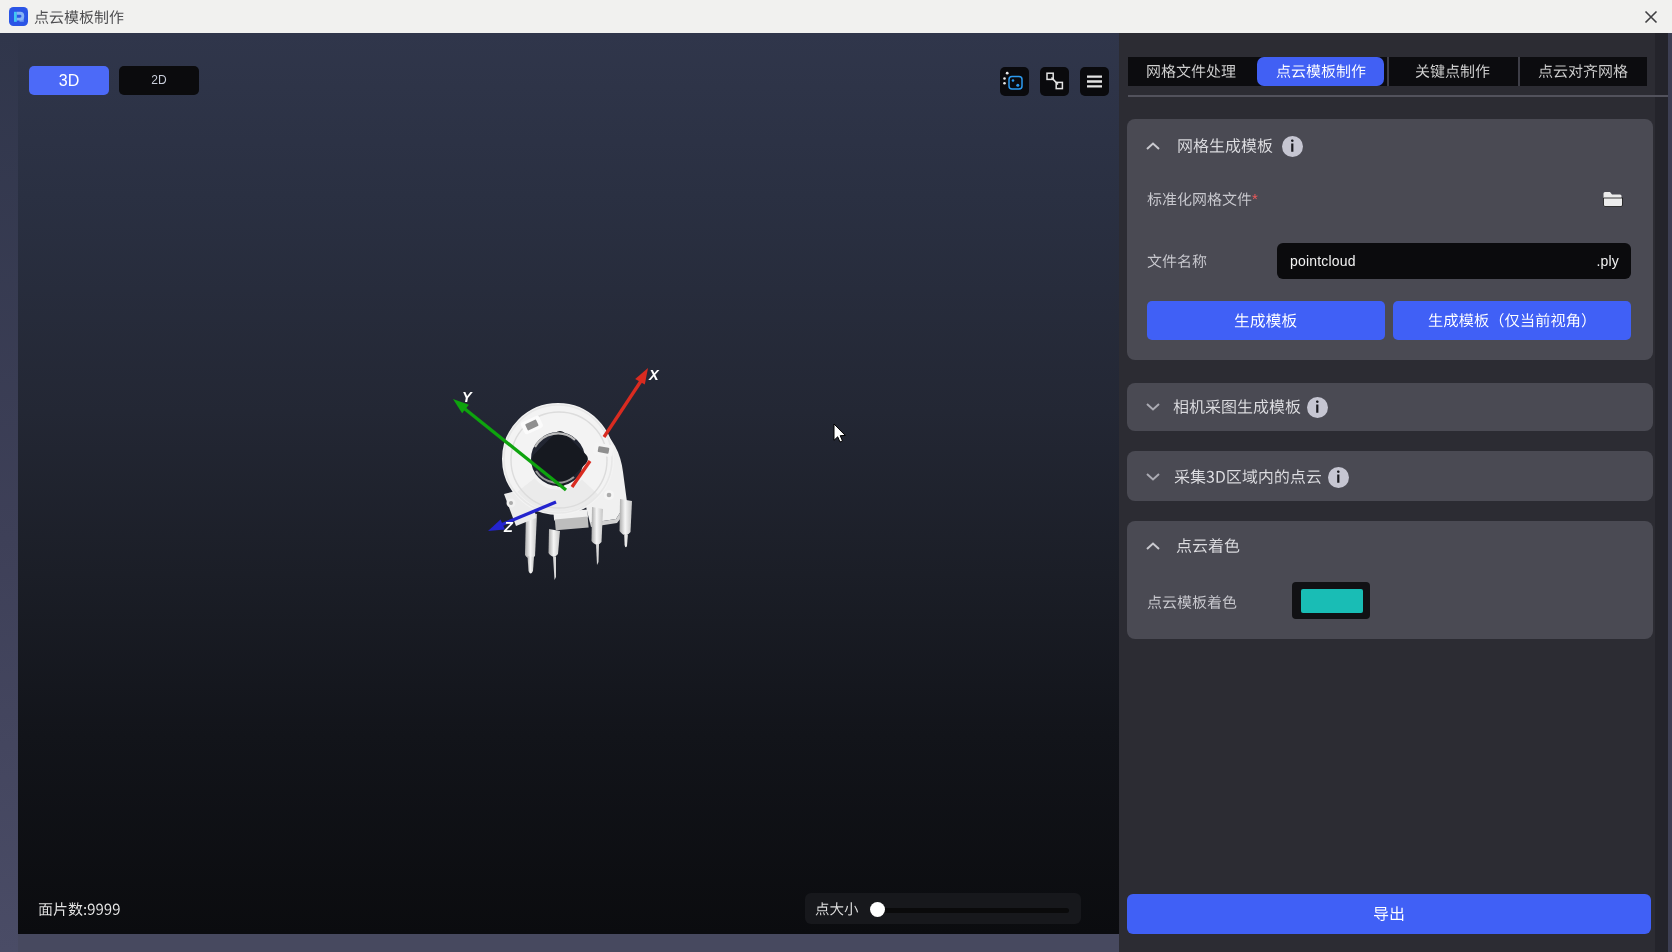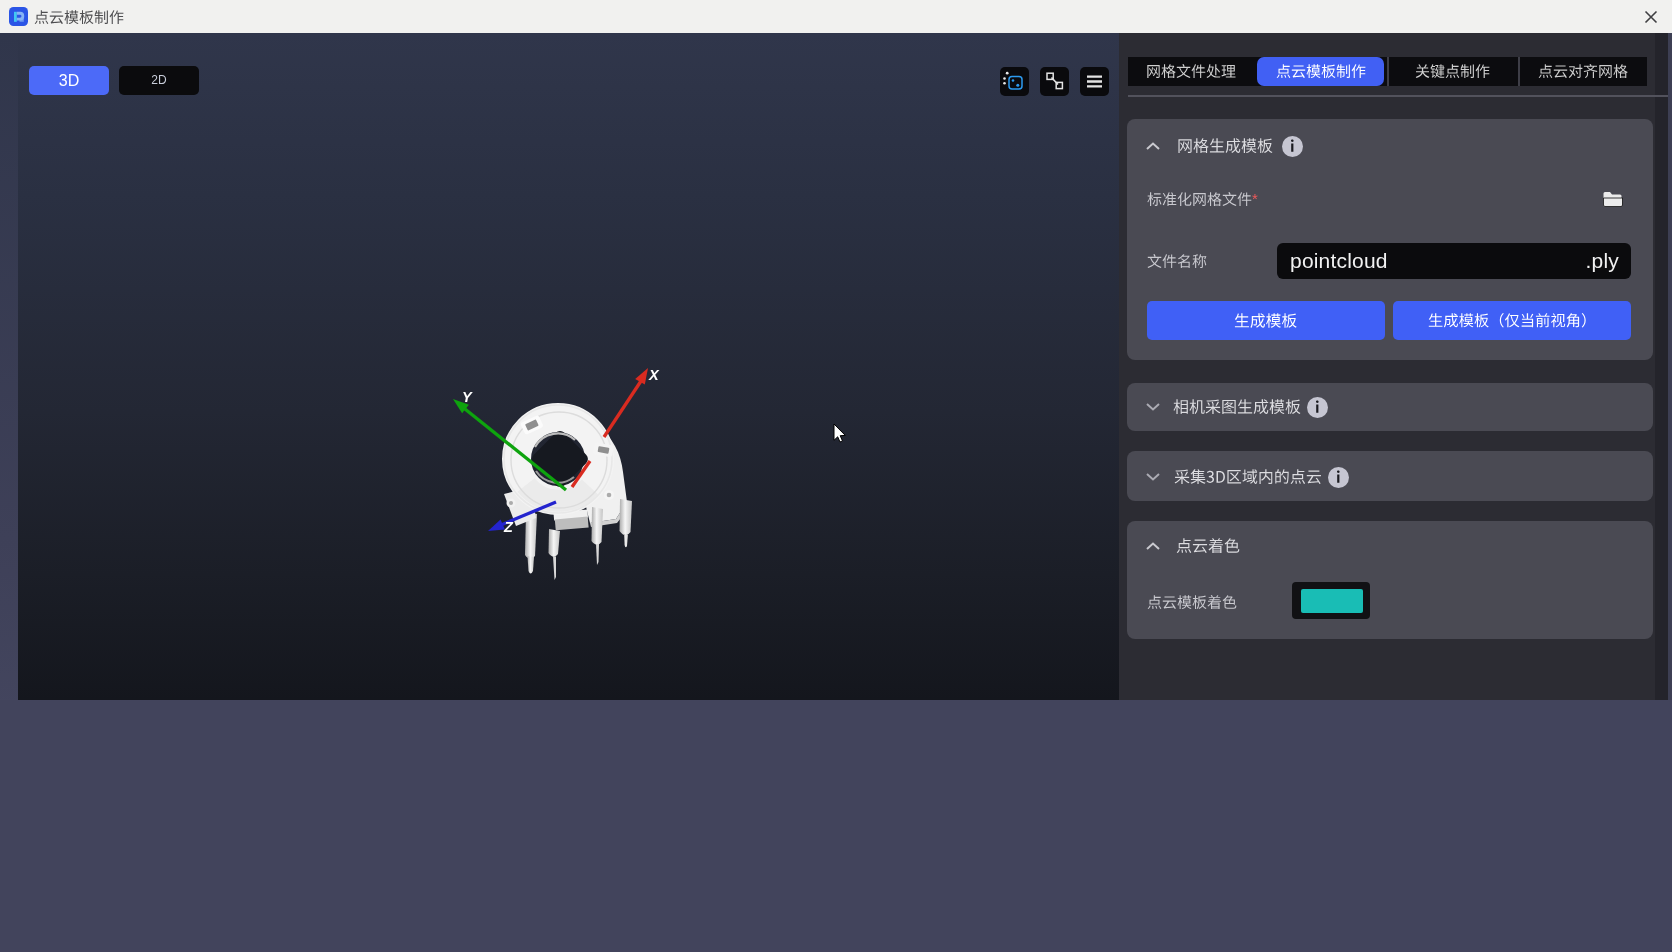--- a/index.html
+++ b/index.html
@@ -1,15 +1,15 @@
 <!DOCTYPE html>
 <html><head><meta charset="utf-8">
 <style>
 html,body{margin:0;padding:0;background:#42445C;}
-#app{position:relative;width:1672px;height:700px;overflow:hidden;
+#app{position:relative;width:1672px;height:952px;overflow:hidden;
   font-family:"Liberation Sans",sans-serif;}
 .abs{position:absolute;}
 </style></head><body>
 <div id="app">
 
 <div class="abs" style="left:0;top:0;width:1672px;height:33px;background:#F1F1EF;"></div>
 <svg class="abs" style="left:9px;top:7px" width="19" height="19" viewBox="0 0 19 19">
 <rect x="0" y="0" width="19" height="19" rx="4.5" fill="#2B55E6"></rect>
 <rect x="5" y="4.8" width="2.8" height="10" fill="#41C9F2"></rect>
 <path d="M7.8 4.8 h3.4 a4 4 0 0 1 4 4 v0.6 a4 4 0 0 1-4 4 h-3.4 v-2.7 h3.2 a1.45 1.45 0 0 0 1.45-1.45 a1.45 1.45 0 0 0-1.45-1.45 h-3.2 Z" fill="#86B4F5"></path>
@@ -153,21 +153,21 @@
     </svg>
 <div class="abs" style="left:1252px;top:190px;color:#F05A5A;font-size:15px;">*</div>
 <svg class="abs" style="left:1602px;top:191px" width="22" height="17" viewBox="0 0 22 17">
 <path d="M1.5 2.5 a1.5 1.5 0 0 1 1.5-1.5 h5 l2 2.5 h8 a1.5 1.5 0 0 1 1.5 1.5 v9 a1.5 1.5 0 0 1-1.5 1.5 h-15 a1.5 1.5 0 0 1-1.5-1.5 Z" fill="#ECECEC"></path>
 <path d="M1.5 7 h19 v7 a1.5 1.5 0 0 1-1.5 1.5 h-16 a1.5 1.5 0 0 1-1.5-1.5 Z" fill="#ECECEC" stroke="#0B0B0D" stroke-width="0.8"></path>
 </svg>
 <svg style="position:absolute;left:1147.0px;top:252.5px;overflow:visible" width="60.0" height="18.0" viewBox="0 -13.80 60.0 18.00">
       <path d="M6.3 -12.3C6.8 -11.6 7.3 -10.6 7.5 -10.0L8.7 -10.4C8.5 -11.0 8.0 -12.0 7.5 -12.7ZM0.8 -10.0V-8.8H3.1C4.0 -6.6 5.2 -4.6 6.7 -3.0C5.1 -1.6 3.0 -0.6 0.5 0.1C0.8 0.4 1.1 0.9 1.2 1.2C3.8 0.4 5.8 -0.7 7.5 -2.2C9.2 -0.7 11.3 0.4 13.7 1.1C13.9 0.8 14.2 0.3 14.5 0.1C12.1 -0.5 10.1 -1.6 8.4 -3.0C9.9 -4.6 11.1 -6.5 11.9 -8.8H14.3V-10.0ZM7.6 -3.8C6.1 -5.2 5.0 -6.9 4.3 -8.8H10.7C9.9 -6.8 8.9 -5.2 7.6 -3.8Z M19.8 -5.1V-4.0H24.1V1.2H25.2V-4.0H29.3V-5.1H25.2V-8.4H28.6V-9.5H25.2V-12.4H24.1V-9.5H22.1C22.2 -10.2 22.4 -10.9 22.6 -11.6L21.5 -11.8C21.1 -9.9 20.5 -7.9 19.6 -6.7C19.9 -6.6 20.4 -6.3 20.6 -6.1C21.0 -6.8 21.4 -7.6 21.7 -8.4H24.1V-5.1ZM19.0 -12.5C18.2 -10.3 16.9 -8.0 15.5 -6.6C15.7 -6.3 16.0 -5.7 16.1 -5.4C16.6 -6.0 17.1 -6.6 17.5 -7.2V1.2H18.6V-9.0C19.2 -10.0 19.7 -11.1 20.1 -12.2Z M33.9 -7.9C34.7 -7.4 35.6 -6.7 36.3 -6.1C34.5 -5.2 32.6 -4.5 30.7 -4.1C30.9 -3.8 31.2 -3.4 31.3 -3.1C32.1 -3.3 33.0 -3.5 33.8 -3.8V1.2H34.9V0.4H41.6V1.2H42.7V-5.1H36.8C39.3 -6.4 41.4 -8.3 42.7 -10.7L41.9 -11.2L41.7 -11.1H36.4C36.8 -11.5 37.1 -12.0 37.4 -12.4L36.1 -12.6C35.2 -11.2 33.5 -9.5 31.0 -8.4C31.3 -8.2 31.7 -7.8 31.8 -7.5C33.3 -8.2 34.4 -9.1 35.4 -10.1H41.0C40.1 -8.7 38.8 -7.6 37.3 -6.7C36.6 -7.3 35.6 -8.0 34.8 -8.6ZM41.6 -0.6H34.9V-4.1H41.6Z M52.7 -6.8C52.3 -4.9 51.7 -3.0 50.9 -1.8C51.1 -1.7 51.6 -1.4 51.8 -1.2C52.6 -2.5 53.3 -4.5 53.7 -6.6ZM56.7 -6.6C57.4 -5.0 58.0 -2.8 58.2 -1.4L59.3 -1.7C59.0 -3.1 58.4 -5.2 57.7 -6.9ZM53.0 -12.6C52.6 -10.7 52.0 -8.7 51.1 -7.4V-8.3H49.2V-11.0C49.9 -11.1 50.6 -11.4 51.1 -11.6L50.5 -12.5C49.4 -12.0 47.5 -11.5 45.9 -11.3C46.1 -11.0 46.2 -10.7 46.3 -10.4C46.9 -10.5 47.5 -10.6 48.1 -10.7V-8.3H45.8V-7.2H48.0C47.4 -5.5 46.4 -3.6 45.5 -2.5C45.7 -2.2 45.9 -1.8 46.0 -1.5C46.8 -2.5 47.5 -3.9 48.1 -5.4V1.2H49.2V-5.5C49.7 -4.9 50.2 -4.0 50.5 -3.6L51.1 -4.5C50.9 -4.9 49.6 -6.2 49.2 -6.7V-7.2H51.0L50.9 -7.2C51.2 -7.0 51.7 -6.7 51.9 -6.6C52.4 -7.4 52.9 -8.4 53.3 -9.6H54.8V-0.2C54.8 0.0 54.7 0.1 54.5 0.1C54.3 0.1 53.7 0.1 53.0 0.1C53.1 0.4 53.3 0.8 53.4 1.1C54.3 1.1 55.0 1.1 55.4 0.9C55.8 0.8 55.9 0.4 55.9 -0.2V-9.6H57.9C57.7 -9.0 57.4 -8.4 57.1 -7.9L58.2 -7.6C58.6 -8.5 59.0 -9.5 59.4 -10.5L58.6 -10.7L58.5 -10.6H53.6C53.8 -11.2 53.9 -11.8 54.1 -12.4Z" fill="#C9C9CF"></path>
     </svg>
 <div class="abs" style="left:1277px;top:243px;width:354px;height:36px;background:#0B0B0D;border-radius:6px;
-color:#F2F2F2;font-size:21px;letter-spacing:0.2px;line-height:36px;padding-left:13px;box-sizing:border-box;">pointcloud<span style="float:right;padding-right:12px;">.ply</span></div>
+color:#F2F2F2;font-size:14px;letter-spacing:0.2px;line-height:36px;padding-left:13px;box-sizing:border-box;">pointcloud<span style="float:right;padding-right:12px;">.ply</span></div>
 <div class="abs" style="left:1147px;top:301px;width:238px;height:39px;background:#4060F6;border-radius:5px;"></div>
 <svg style="position:absolute;left:1234.4px;top:311.6px;overflow:visible" width="63.2" height="19.0" viewBox="0 -14.54 63.2 18.96">
       <path d="M3.8 -13.0C3.2 -10.8 2.1 -8.6 0.9 -7.2C1.2 -7.0 1.7 -6.7 1.9 -6.4C2.5 -7.2 3.1 -8.1 3.6 -9.1H7.3V-5.6H2.6V-4.4H7.3V-0.4H0.9V0.8H15.0V-0.4H8.5V-4.4H13.7V-5.6H8.5V-9.1H14.2V-10.2H8.5V-13.3H7.3V-10.2H4.1C4.4 -11.0 4.7 -11.9 5.0 -12.8Z M24.4 -13.3C24.4 -12.4 24.4 -11.5 24.5 -10.6H17.8V-6.1C17.8 -4.1 17.7 -1.4 16.4 0.6C16.7 0.7 17.2 1.1 17.4 1.4C18.8 -0.7 19.1 -3.9 19.1 -6.1V-6.2H21.9C21.9 -3.5 21.8 -2.5 21.6 -2.3C21.5 -2.1 21.3 -2.1 21.1 -2.1C20.8 -2.1 20.1 -2.1 19.4 -2.2C19.6 -1.9 19.7 -1.4 19.8 -1.1C20.5 -1.0 21.3 -1.0 21.7 -1.1C22.1 -1.1 22.4 -1.2 22.6 -1.5C22.9 -1.9 23.0 -3.3 23.1 -6.8C23.1 -7.0 23.1 -7.3 23.1 -7.3H19.1V-9.4H24.6C24.7 -6.9 25.1 -4.5 25.7 -2.7C24.7 -1.5 23.5 -0.5 22.1 0.2C22.3 0.4 22.7 0.9 22.9 1.2C24.1 0.5 25.2 -0.4 26.2 -1.5C26.9 0.2 27.9 1.2 29.1 1.2C30.3 1.2 30.7 0.4 31.0 -2.3C30.6 -2.4 30.2 -2.7 29.9 -3.0C29.8 -0.9 29.6 -0.1 29.2 -0.1C28.4 -0.1 27.7 -1.0 27.1 -2.5C28.3 -4.0 29.2 -5.8 29.9 -7.9L28.7 -8.2C28.2 -6.6 27.5 -5.2 26.6 -3.9C26.2 -5.4 25.9 -7.3 25.8 -9.4H30.8V-10.6H25.7C25.6 -11.5 25.6 -12.3 25.6 -13.3ZM26.4 -12.5C27.4 -12.0 28.6 -11.2 29.2 -10.6L30.0 -11.4C29.4 -11.9 28.1 -12.7 27.1 -13.2Z M39.1 -6.6H44.6V-5.5H39.1ZM39.1 -8.6H44.6V-7.5H39.1ZM43.2 -13.3V-12.0H40.7V-13.3H39.6V-12.0H37.3V-10.9H39.6V-9.8H40.7V-10.9H43.2V-9.8H44.3V-10.9H46.5V-12.0H44.3V-13.3ZM38.0 -9.5V-4.6H41.2C41.1 -4.1 41.0 -3.7 40.9 -3.3H37.0V-2.2H40.6C40.0 -1.0 38.9 -0.2 36.5 0.3C36.8 0.6 37.1 1.0 37.2 1.3C39.9 0.6 41.2 -0.5 41.8 -2.2C42.6 -0.5 44.1 0.7 46.1 1.3C46.3 1.0 46.6 0.5 46.9 0.3C45.1 -0.1 43.7 -1.0 43.0 -2.2H46.5V-3.3H42.1C42.2 -3.7 42.3 -4.1 42.3 -4.6H45.7V-9.5ZM34.4 -13.3V-10.2H32.4V-9.1H34.4V-9.1C33.9 -7.0 33.0 -4.4 32.1 -3.1C32.3 -2.8 32.6 -2.3 32.7 -2.0C33.3 -2.9 33.9 -4.3 34.4 -5.9V1.2H35.5V-6.9C35.9 -6.1 36.4 -5.0 36.6 -4.5L37.4 -5.4C37.1 -5.9 35.9 -7.8 35.5 -8.5V-9.1H37.1V-10.2H35.5V-13.3Z M50.5 -13.3V-10.2H48.3V-9.1H50.4C49.9 -6.9 48.9 -4.4 47.9 -3.1C48.1 -2.8 48.4 -2.3 48.5 -2.0C49.2 -3.0 50.0 -4.8 50.5 -6.7V1.2H51.6V-7.2C52.0 -6.4 52.6 -5.4 52.8 -4.9L53.5 -5.8C53.2 -6.3 52.0 -8.1 51.6 -8.6V-9.1H53.5V-10.2H51.6V-13.3ZM61.3 -13.0C59.7 -12.3 56.6 -11.9 54.2 -11.8V-7.9C54.2 -5.4 54.0 -1.9 52.2 0.6C52.5 0.8 53.0 1.1 53.2 1.3C54.9 -1.2 55.3 -4.9 55.3 -7.5H55.8C56.3 -5.5 56.9 -3.8 57.9 -2.3C56.9 -1.1 55.7 -0.3 54.4 0.3C54.6 0.5 54.9 1.0 55.1 1.3C56.4 0.6 57.6 -0.2 58.6 -1.3C59.5 -0.2 60.6 0.7 61.9 1.3C62.0 1.0 62.4 0.5 62.7 0.3C61.4 -0.2 60.2 -1.1 59.3 -2.2C60.5 -3.8 61.4 -5.8 61.8 -8.4L61.1 -8.6L60.8 -8.6H55.3V-10.8C57.7 -11.0 60.4 -11.3 62.1 -12.0ZM60.5 -7.5C60.1 -5.8 59.4 -4.4 58.6 -3.2C57.8 -4.5 57.3 -5.9 56.8 -7.5Z" fill="#FFFFFF"></path>
     </svg>
 <div class="abs" style="left:1393px;top:301px;width:238px;height:39px;background:#4060F6;border-radius:5px;"></div>
 <svg style="position:absolute;left:1427.8px;top:311.9px;overflow:visible" width="168.3" height="18.4" viewBox="0 -14.08 168.3 18.36">
       <path d="M3.7 -12.6C3.1 -10.4 2.1 -8.3 0.8 -6.9C1.1 -6.8 1.6 -6.4 1.9 -6.2C2.4 -6.9 3.0 -7.8 3.5 -8.8H7.1V-5.4H2.5V-4.3H7.1V-0.4H0.8V0.7H14.5V-0.4H8.3V-4.3H13.2V-5.4H8.3V-8.8H13.8V-9.9H8.3V-12.9H7.1V-9.9H4.0C4.3 -10.7 4.6 -11.5 4.8 -12.3Z M23.6 -12.8C23.6 -12.0 23.7 -11.1 23.7 -10.3H17.3V-6.0C17.3 -4.0 17.1 -1.3 15.9 0.6C16.1 0.7 16.6 1.1 16.8 1.3C18.2 -0.7 18.5 -3.8 18.5 -5.9V-6.0H21.3C21.2 -3.4 21.1 -2.4 20.9 -2.2C20.8 -2.1 20.7 -2.0 20.4 -2.0C20.2 -2.0 19.5 -2.0 18.8 -2.1C19.0 -1.8 19.1 -1.4 19.1 -1.0C19.9 -1.0 20.6 -1.0 21.0 -1.0C21.4 -1.1 21.6 -1.2 21.9 -1.5C22.2 -1.9 22.3 -3.2 22.4 -6.6C22.4 -6.8 22.4 -7.1 22.4 -7.1H18.5V-9.1H23.8C24.0 -6.7 24.3 -4.4 24.9 -2.6C23.9 -1.5 22.7 -0.5 21.4 0.2C21.6 0.4 22.0 0.9 22.2 1.1C23.4 0.4 24.4 -0.4 25.4 -1.4C26.1 0.2 27.0 1.1 28.2 1.1C29.3 1.1 29.8 0.4 30.0 -2.3C29.7 -2.4 29.2 -2.6 29.0 -2.9C28.9 -0.9 28.7 -0.1 28.3 -0.1C27.5 -0.1 26.8 -0.9 26.2 -2.4C27.4 -3.9 28.3 -5.6 28.9 -7.7L27.8 -7.9C27.3 -6.4 26.6 -5.0 25.8 -3.8C25.4 -5.3 25.1 -7.1 24.9 -9.1H29.9V-10.3H24.9C24.8 -11.1 24.8 -11.9 24.8 -12.8ZM25.6 -12.1C26.5 -11.6 27.7 -10.8 28.3 -10.3L29.0 -11.0C28.4 -11.6 27.2 -12.3 26.3 -12.8Z M37.8 -6.4H43.1V-5.3H37.8ZM37.8 -8.3H43.1V-7.2H37.8ZM41.8 -12.9V-11.6H39.4V-12.9H38.4V-11.6H36.1V-10.6H38.4V-9.5H39.4V-10.6H41.8V-9.5H42.9V-10.6H45.1V-11.6H42.9V-12.9ZM36.8 -9.2V-4.4H39.9C39.8 -4.0 39.7 -3.5 39.6 -3.2H35.8V-2.2H39.3C38.7 -1.0 37.6 -0.2 35.4 0.3C35.6 0.5 35.9 1.0 36.0 1.2C38.6 0.6 39.9 -0.5 40.5 -2.1C41.3 -0.5 42.7 0.7 44.7 1.2C44.8 0.9 45.1 0.5 45.4 0.3C43.7 -0.1 42.3 -0.9 41.6 -2.2H45.0V-3.2H40.8C40.9 -3.5 40.9 -4.0 41.0 -4.4H44.3V-9.2ZM33.3 -12.9V-9.9H31.4V-8.8H33.3V-8.8C32.9 -6.7 32.0 -4.3 31.1 -3.0C31.3 -2.7 31.6 -2.2 31.7 -1.9C32.3 -2.8 32.8 -4.2 33.3 -5.7V1.2H34.4V-6.7C34.8 -5.9 35.3 -4.9 35.5 -4.4L36.2 -5.2C35.9 -5.7 34.8 -7.6 34.4 -8.2V-8.8H36.0V-9.9H34.4V-12.9Z M48.9 -12.9V-9.9H46.8V-8.8H48.8C48.3 -6.7 47.4 -4.3 46.4 -3.0C46.6 -2.7 46.9 -2.2 47.0 -1.9C47.7 -3.0 48.4 -4.7 48.9 -6.4V1.2H50.0V-7.0C50.4 -6.2 50.9 -5.2 51.1 -4.7L51.8 -5.6C51.5 -6.1 50.4 -7.8 50.0 -8.4V-8.8H51.8V-9.9H50.0V-12.9ZM59.3 -12.6C57.8 -11.9 54.9 -11.6 52.4 -11.4V-7.7C52.4 -5.2 52.3 -1.8 50.6 0.6C50.8 0.7 51.3 1.1 51.5 1.3C53.2 -1.1 53.5 -4.7 53.6 -7.3H54.0C54.5 -5.4 55.1 -3.6 56.1 -2.2C55.1 -1.1 53.9 -0.2 52.6 0.3C52.9 0.5 53.2 0.9 53.3 1.2C54.6 0.6 55.8 -0.2 56.7 -1.3C57.6 -0.2 58.6 0.7 59.9 1.3C60.1 0.9 60.4 0.5 60.7 0.3C59.4 -0.2 58.3 -1.1 57.5 -2.2C58.6 -3.7 59.4 -5.7 59.8 -8.2L59.1 -8.4L58.9 -8.3H53.6V-10.5C55.9 -10.6 58.5 -11.0 60.1 -11.6ZM58.6 -7.3C58.2 -5.7 57.6 -4.3 56.8 -3.1C56.0 -4.3 55.4 -5.8 55.0 -7.3Z M71.8 -5.8C71.8 -2.8 73.0 -0.4 74.9 1.5L75.8 1.0C74.0 -0.8 73.0 -3.1 73.0 -5.8C73.0 -8.5 74.0 -10.8 75.8 -12.6L74.9 -13.1C73.0 -11.2 71.8 -8.8 71.8 -5.8Z M82.1 -11.2V-10.1H82.8L82.6 -10.0C83.3 -7.2 84.2 -4.8 85.6 -2.8C84.3 -1.4 82.7 -0.4 81.1 0.3C81.3 0.5 81.6 0.9 81.7 1.2C83.4 0.5 85.0 -0.5 86.3 -1.9C87.5 -0.6 88.9 0.5 90.6 1.1C90.8 0.9 91.1 0.4 91.4 0.2C89.6 -0.4 88.2 -1.5 87.1 -2.8C88.7 -4.8 89.9 -7.5 90.5 -11.0L89.7 -11.2L89.5 -11.2ZM83.7 -10.1H89.2C88.6 -7.5 87.6 -5.4 86.3 -3.7C85.1 -5.5 84.3 -7.6 83.7 -10.1ZM81.0 -12.8C80.1 -10.3 78.5 -8.0 76.9 -6.5C77.1 -6.2 77.5 -5.6 77.6 -5.4C78.2 -5.9 78.8 -6.6 79.3 -7.4V1.2H80.5V-9.1C81.1 -10.1 81.7 -11.3 82.1 -12.4Z M93.7 -11.8C94.5 -10.7 95.3 -9.2 95.6 -8.2L96.7 -8.7C96.4 -9.7 95.5 -11.1 94.7 -12.2ZM104.1 -12.3C103.6 -11.1 102.8 -9.5 102.1 -8.5L103.1 -8.1C103.8 -9.1 104.6 -10.6 105.3 -11.9ZM93.6 -0.6V0.6H103.9V1.2H105.1V-7.4H100.1V-12.9H98.8V-7.4H93.9V-6.3H103.9V-4.1H94.4V-3.0H103.9V-0.6Z M116.3 -7.9V-1.6H117.4V-7.9ZM119.4 -8.3V-0.2C119.4 0.0 119.4 0.1 119.1 0.1C118.9 0.1 118.0 0.1 117.1 0.1C117.3 0.4 117.5 0.9 117.5 1.2C118.7 1.2 119.5 1.1 119.9 1.0C120.4 0.8 120.6 0.5 120.6 -0.2V-8.3ZM118.2 -12.9C117.8 -12.2 117.2 -11.2 116.7 -10.4H112.1L112.9 -10.7C112.6 -11.3 111.9 -12.2 111.4 -12.9L110.3 -12.5C110.8 -11.9 111.4 -11.0 111.7 -10.4H107.9V-9.4H121.6V-10.4H118.0C118.5 -11.1 119.0 -11.8 119.4 -12.5ZM113.4 -4.6V-3.1H110.0V-4.6ZM113.4 -5.5H110.0V-7.0H113.4ZM108.9 -8.0V1.1H110.0V-2.2H113.4V-0.1C113.4 0.1 113.3 0.2 113.1 0.2C112.9 0.2 112.2 0.2 111.4 0.1C111.6 0.4 111.7 0.9 111.8 1.2C112.8 1.2 113.5 1.1 113.9 1.0C114.4 0.8 114.5 0.5 114.5 -0.1V-8.0Z M129.3 -12.1V-4.0H130.4V-11.1H135.1V-4.0H136.3V-12.1ZM124.8 -12.3C125.3 -11.7 125.9 -10.9 126.2 -10.3L127.1 -10.9C126.8 -11.4 126.2 -12.2 125.6 -12.8ZM132.1 -9.9V-6.9C132.1 -4.5 131.7 -1.6 127.8 0.4C128.0 0.6 128.4 1.0 128.6 1.2C130.8 0.0 132.1 -1.6 132.7 -3.3V-0.3C132.7 0.7 133.1 1.0 134.1 1.0H135.5C136.8 1.0 137.0 0.4 137.2 -2.0C136.9 -2.1 136.5 -2.3 136.2 -2.5C136.1 -0.3 136.1 0.1 135.5 0.1H134.3C133.9 0.1 133.7 0.0 133.7 -0.4V-4.2H133.0C133.2 -5.2 133.2 -6.1 133.2 -6.9V-9.9ZM123.4 -10.2V-9.2H127.1C126.2 -7.2 124.6 -5.3 123.0 -4.2C123.2 -4.0 123.4 -3.4 123.5 -3.1C124.1 -3.6 124.7 -4.1 125.3 -4.7V1.2H126.4V-5.4C126.9 -4.7 127.6 -3.8 127.9 -3.4L128.6 -4.3C128.3 -4.6 127.3 -5.8 126.7 -6.5C127.4 -7.5 128.0 -8.7 128.5 -9.9L127.9 -10.3L127.6 -10.2Z M141.8 -8.3H145.1V-6.3H141.8ZM141.8 -9.3H141.7C142.2 -9.8 142.6 -10.3 143.0 -10.9H147.3C147.0 -10.3 146.5 -9.8 146.1 -9.3ZM149.9 -8.3V-6.3H146.3V-8.3ZM142.9 -12.9C142.1 -11.4 140.6 -9.5 138.6 -8.1C138.8 -7.9 139.2 -7.5 139.4 -7.3C139.8 -7.6 140.2 -7.9 140.6 -8.2V-5.5C140.6 -3.6 140.4 -1.2 138.7 0.5C139.0 0.7 139.4 1.1 139.6 1.3C140.6 0.3 141.2 -1.0 141.5 -2.3H145.1V0.9H146.3V-2.3H149.9V-0.3C149.9 -0.0 149.8 0.0 149.6 0.0C149.3 0.1 148.4 0.1 147.4 0.0C147.6 0.4 147.8 0.9 147.8 1.2C149.1 1.2 149.9 1.2 150.4 1.0C150.9 0.8 151.1 0.4 151.1 -0.3V-9.3H147.4C148.0 -9.9 148.6 -10.7 149.0 -11.4L148.2 -11.9L148.0 -11.8H143.7L144.1 -12.7ZM141.8 -5.3H145.1V-3.3H141.6C141.7 -4.0 141.8 -4.7 141.8 -5.3ZM149.9 -5.3V-3.3H146.3V-5.3Z M157.7 -5.8C157.7 -8.8 156.5 -11.2 154.6 -13.1L153.7 -12.6C155.5 -10.8 156.5 -8.5 156.5 -5.8C156.5 -3.1 155.5 -0.8 153.7 1.0L154.6 1.5C156.5 -0.4 157.7 -2.8 157.7 -5.8Z" fill="#FFFFFF"></path>
     </svg>
 <div class="abs" style="left:1127px;top:383px;width:526px;height:48px;background:#4A4A53;border-radius:8px;"></div>
 <svg class="abs" style="left:1145px;top:402px" width="16" height="10" viewBox="0 0 16 10">

